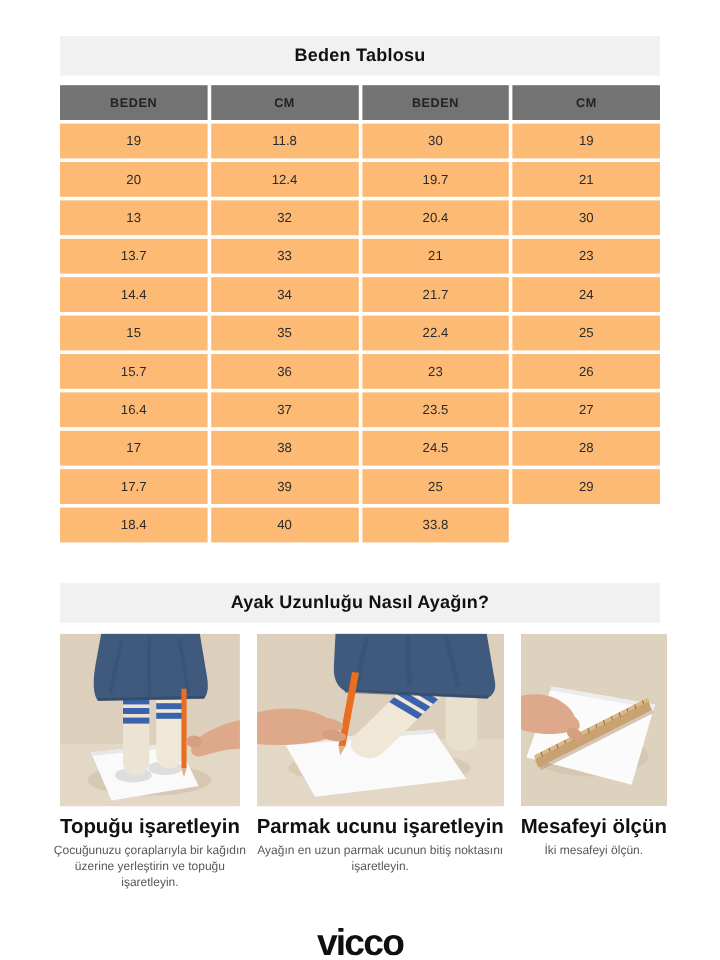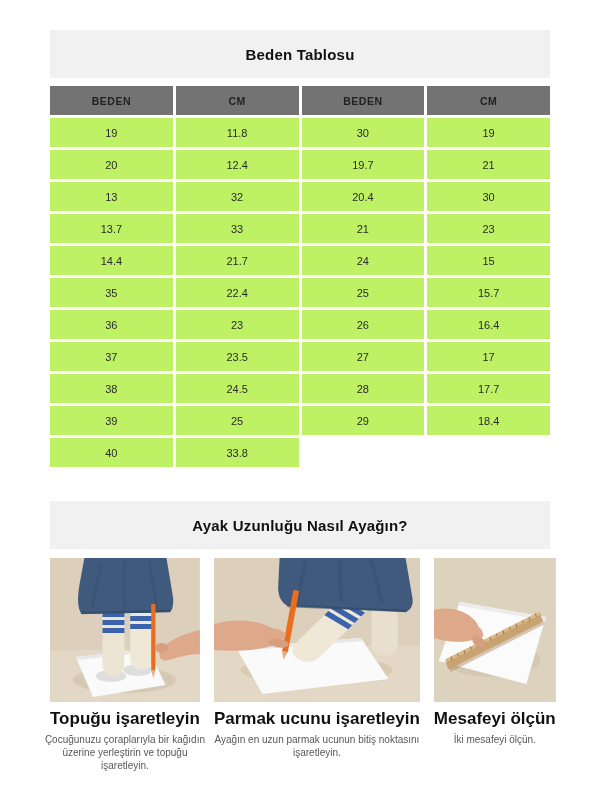--- a/index.html
+++ b/index.html
@@ -1,25 +1,25 @@
 <!DOCTYPE html>
 <html><head>
 <meta charset="utf-8">
 <style>
   * { margin:0; padding:0; box-sizing:border-box; }
   html,body { width:600px; height:800px; background:#ffffff; overflow:hidden;
     font-family:"Liberation Sans","DejaVu Sans",sans-serif; color:#1d1d1d; }
   .page { width:500px; margin:0 auto; padding-top:30px; }
 
-  .bar-heading { background:#f1f1f1; height:48px; display:flex; align-items:center;
+  .bar-heading { background:#f1f1f1; height:33px; display:flex; align-items:center;
     justify-content:center; font-weight:bold; font-size:15px; letter-spacing:.2px; color:#111; }
 
   .size-table { margin-top:8px; display:grid; grid-template-columns:repeat(4,1fr); gap:3px; }
   .cell { height:29px; display:flex; align-items:center; justify-content:center;
-    background:#bef264; font-size:11px; color:#2b2b2b; }
+    background:#fdba74; font-size:11px; color:#2b2b2b; }
   .cell.head { background:#737373; font-size:10.5px; font-weight:600; letter-spacing:.5px; color:#222; }
 
   .section-bar { margin-top:34px; }
 
   .steps { margin-top:9px; display:grid; grid-template-columns:repeat(3,1fr); gap:14px; }
   .photo { height:144px; overflow:hidden; }
   .photo svg { display:block; }
   .step-title { margin-top:7px; text-align:center; font-weight:bold; font-size:17px;
     white-space:nowrap; color:#111; }
   .step-desc { margin:4px -8px 0; text-align:center; font-size:10px; color:#585858; line-height:1.32; }
@@ -51,20 +51,21 @@
       <div class="cell">21</div>
       <div class="cell">13</div>
       <div class="cell">32</div>
       <div class="cell">20.4</div>
       <div class="cell">30</div>
       <div class="cell">13.7</div>
       <div class="cell">33</div>
       <div class="cell">21</div>
       <div class="cell">23</div>
       <div class="cell">14.4</div>
+      <div class="cell">34</div>
       <div class="cell">21.7</div>
       <div class="cell">24</div>
       <div class="cell">15</div>
       <div class="cell">35</div>
       <div class="cell">22.4</div>
       <div class="cell">25</div>
       <div class="cell">15.7</div>
       <div class="cell">36</div>
       <div class="cell">23</div>
       <div class="cell">26</div>

